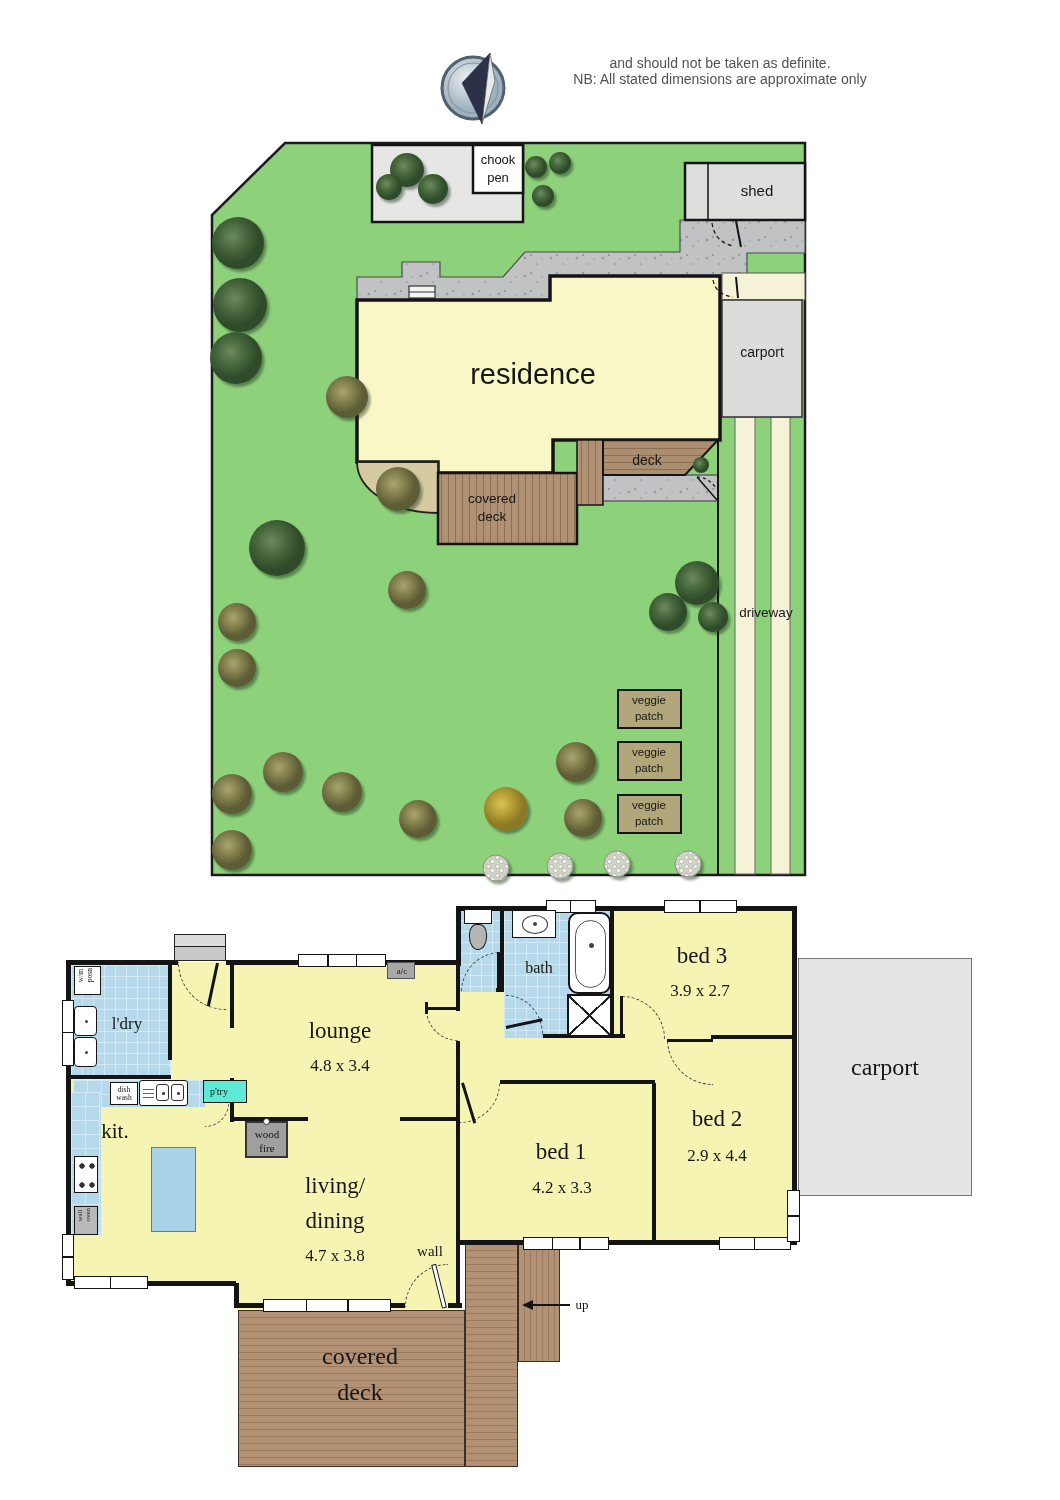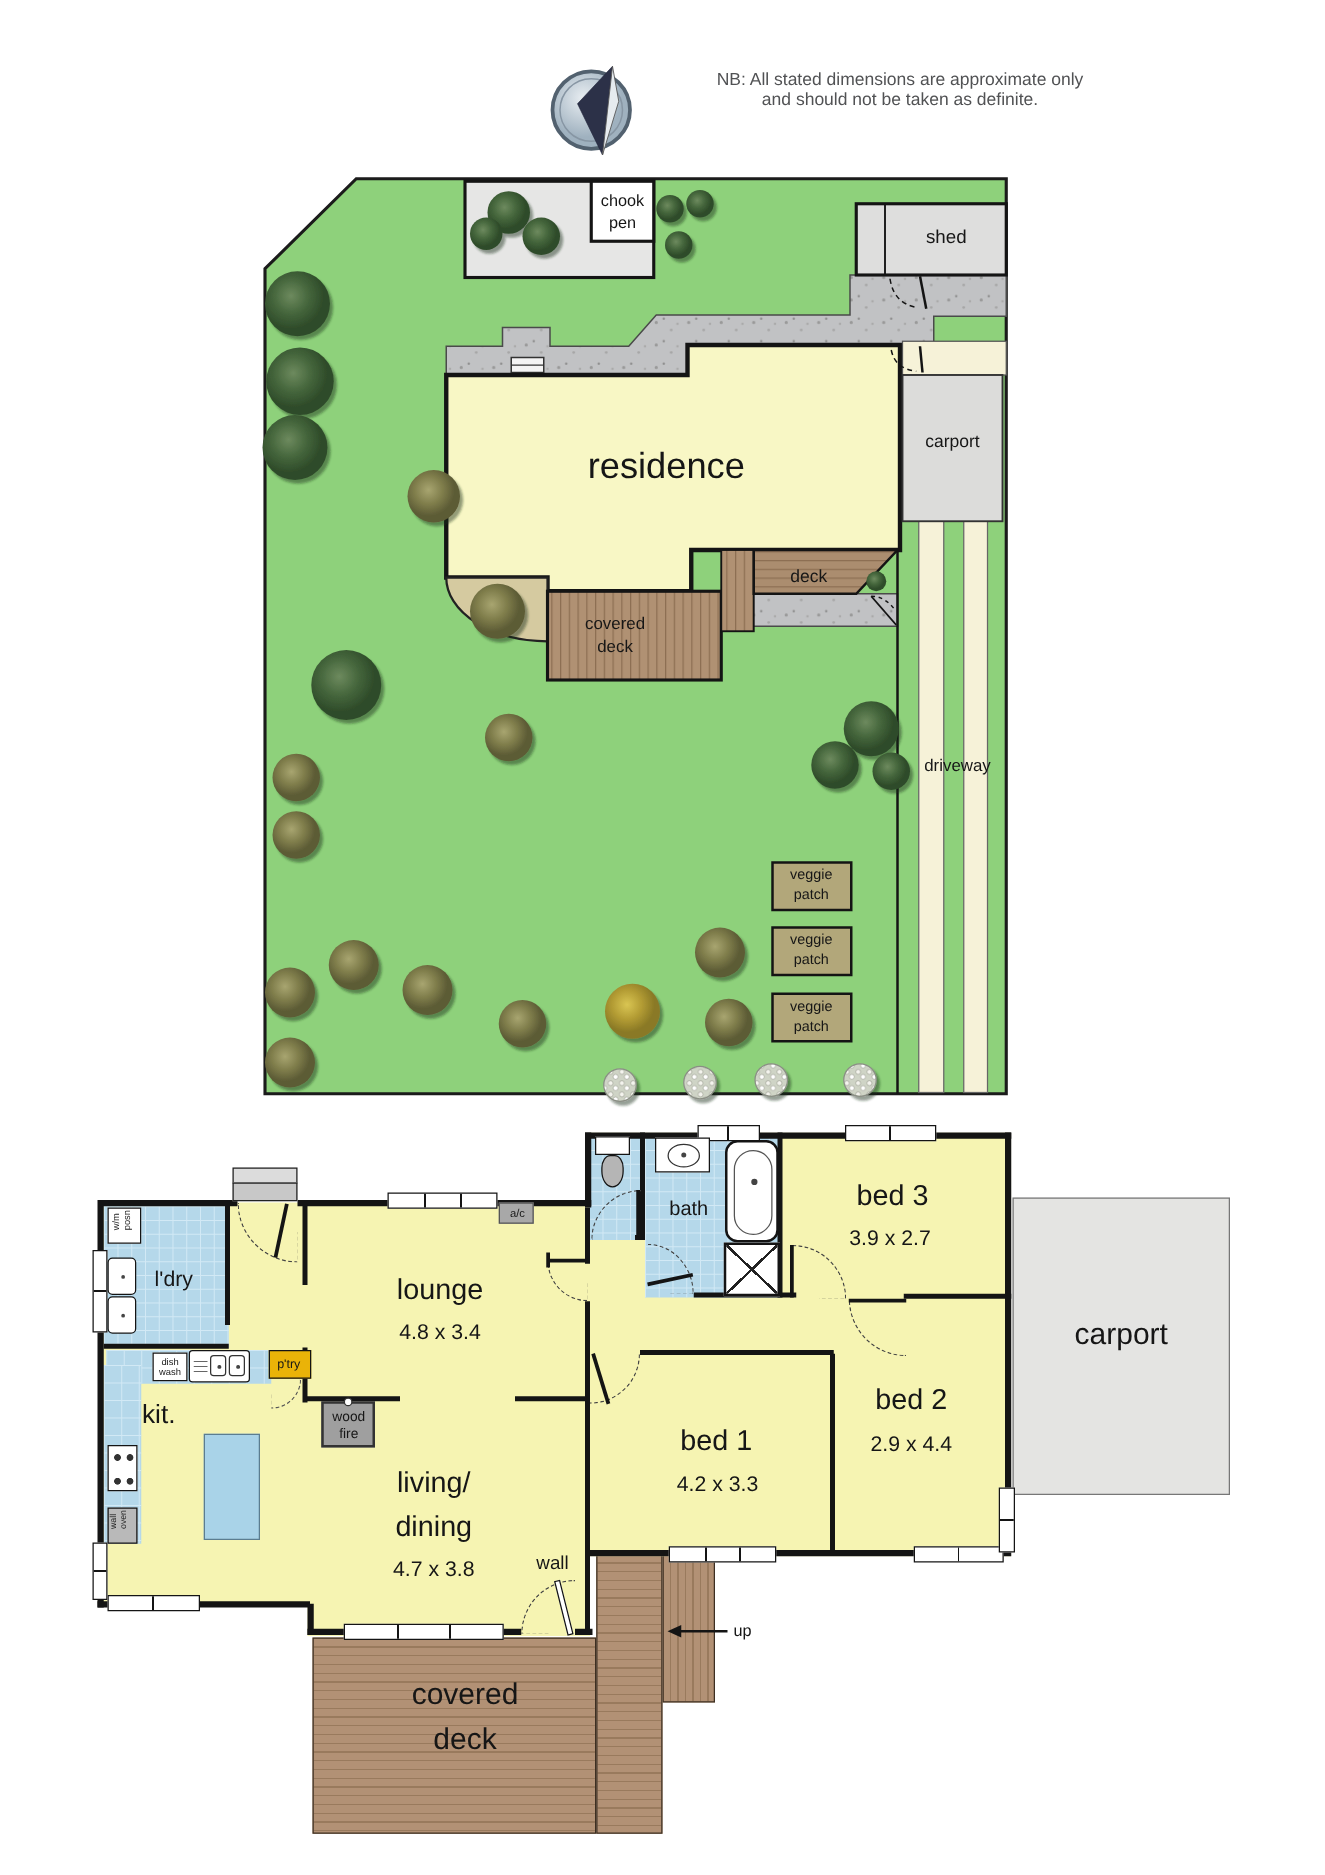--- a/index.html
+++ b/index.html
@@ -2,21 +2,21 @@
 <html><head>
 <meta charset="utf-8">
 <style>
   html,body{margin:0;padding:0;background:#fff;}
   #canvas{position:relative;width:1060px;height:1500px;background:#fff;overflow:hidden;
           font-family:"Liberation Sans","DejaVu Sans",sans-serif;}
   .abs{position:absolute;}
   .lbl{position:absolute;transform:translate(-50%,-50%);white-space:pre-line;text-align:center;
        color:#161616;line-height:1.4;pointer-events:none;}
   
-  #fp{position:absolute;left:60px;top:890px;width:940px;height:600px;}
+  #fp{position:absolute;left:48px;top:890px;width:940px;height:600px;font-family:Liberation Serif, serif;}
   .wall{position:absolute;background:#141414;}
   .tile{background-color:#b5d8ea;
         background-image:linear-gradient(#d2e9f5 1px,transparent 1px),
                          linear-gradient(90deg,#d2e9f5 1px,transparent 1px);
         background-size:11px 11px;}
   .win{position:absolute;background:#fff;border:1.5px solid #141414;box-sizing:border-box;}
   .win.p2{background-image:linear-gradient(90deg,transparent calc(50% - 1px),#141414 calc(50% - 1px),#141414 calc(50% + 0.5px),transparent 0);}
   .win.p3{background-image:linear-gradient(90deg,transparent 33%,#141414 33%,#141414 calc(33% + 1.5px),transparent 0),
                            linear-gradient(90deg,transparent 66%,#141414 66%,#141414 calc(66% + 1.5px),transparent 0);}
   .win.ph2{background-image:linear-gradient(transparent calc(50% - 1px),#141414 calc(50% - 1px),#141414 calc(50% + 0.5px),transparent 0);}
@@ -38,22 +38,22 @@
      linear-gradient(to bottom right,transparent calc(50% - 1px),#222 calc(50% - 1px),#222 calc(50% + 1px),transparent 0),
      linear-gradient(to top right,transparent calc(50% - 1px),#222 calc(50% - 1px),#222 calc(50% + 1px),transparent 0);}
   .hdr{position:absolute;color:#515254;text-align:center;}
 </style>
 </head>
 <body>
 
 <div id="canvas">
 
   <div class="hdr" style="left:505px;top:55px;width:430px;">
+    <div style="font-size:14px;">and should not be taken as definite.</div>
     <div style="font-size:14px;">NB: All stated dimensions are approximate only</div>
-    <div style="font-size:14px;">and should not be taken as definite.</div>
   </div>
 
   <svg class="abs" style="left:0;top:0" width="1060" height="890" viewBox="0 0 1060 890">
     <defs>
       <pattern id="speckle" width="26" height="18" patternUnits="userSpaceOnUse">
         <rect width="26" height="18" fill="#c1c2c4"></rect>
         <circle cx="5" cy="6" r="1.3" fill="#999"></circle>
         <circle cx="17" cy="12" r="1.1" fill="#a6a6a6"></circle>
         <circle cx="11" cy="3" r="1" fill="#8f8f8f"></circle>
         <circle cx="22" cy="7" r="1" fill="#aaa"></circle>
@@ -278,21 +278,21 @@
     </div>
     <div class="fix" style="left:91px;top:190px;width:49px;height:26px;border-radius:3px;">
       <span class="abs" style="left:3px;top:5px;width:11px;height:13px;background:repeating-linear-gradient(#fff 0 3px,#666 3px 4px);"></span>
       <span class="bowl" style="left:16px;top:3px;width:13px;height:17px;">
           <span class="dot" style="left:5px;top:7px;width:2.5px;height:2.5px;"></span>
         </span>
       <span class="bowl" style="left:31px;top:3px;width:13px;height:17px;">
           <span class="dot" style="left:5px;top:7px;width:2.5px;height:2.5px;"></span>
         </span>
     </div>
-    <div class="abs" style="left:155px;top:190px;width:34px;height:23px;background:#eab308;border:1.5px solid #141414;box-sizing:border-box;">
+    <div class="abs" style="left:155px;top:190px;width:44px;height:23px;background:#5eead4;border:1.5px solid #141414;box-sizing:border-box;">
       <div class="lbl" style="left:15px;top:11px;font-size:10px;">p'try</div>
     </div>
     <div class="arc" style="left:157px;top:213px;width:24px;height:24px;border-right:1.2px dashed #555;border-bottom:1.2px dashed #555;border-radius:0 0 100% 0;"></div>
     <div class="fix" style="left:26px;top:266px;width:24px;height:37px;
       background-image:radial-gradient(circle 3.5px at 7px 9px,#333 2.4px,transparent 3px),radial-gradient(circle 3.5px at 17px 9px,#333 2.4px,transparent 3px),radial-gradient(circle 3.5px at 7px 28px,#333 2.4px,transparent 3px),radial-gradient(circle 3.5px at 17px 28px,#333 2.4px,transparent 3px);"></div>
     <div class="abs" style="left:26px;top:316px;width:24px;height:29px;background:#b9b9b9;border:1.5px solid #141414;box-sizing:border-box;">
       <div class="vtext" style="position:absolute;left:1px;top:1px;font-size:7px;color:#222;">wall
 oven</div>
     </div>
     <div class="abs" style="left:197px;top:231px;width:43px;height:37px;background:#9f9f9f;border:2px solid #333;box-sizing:border-box;">

